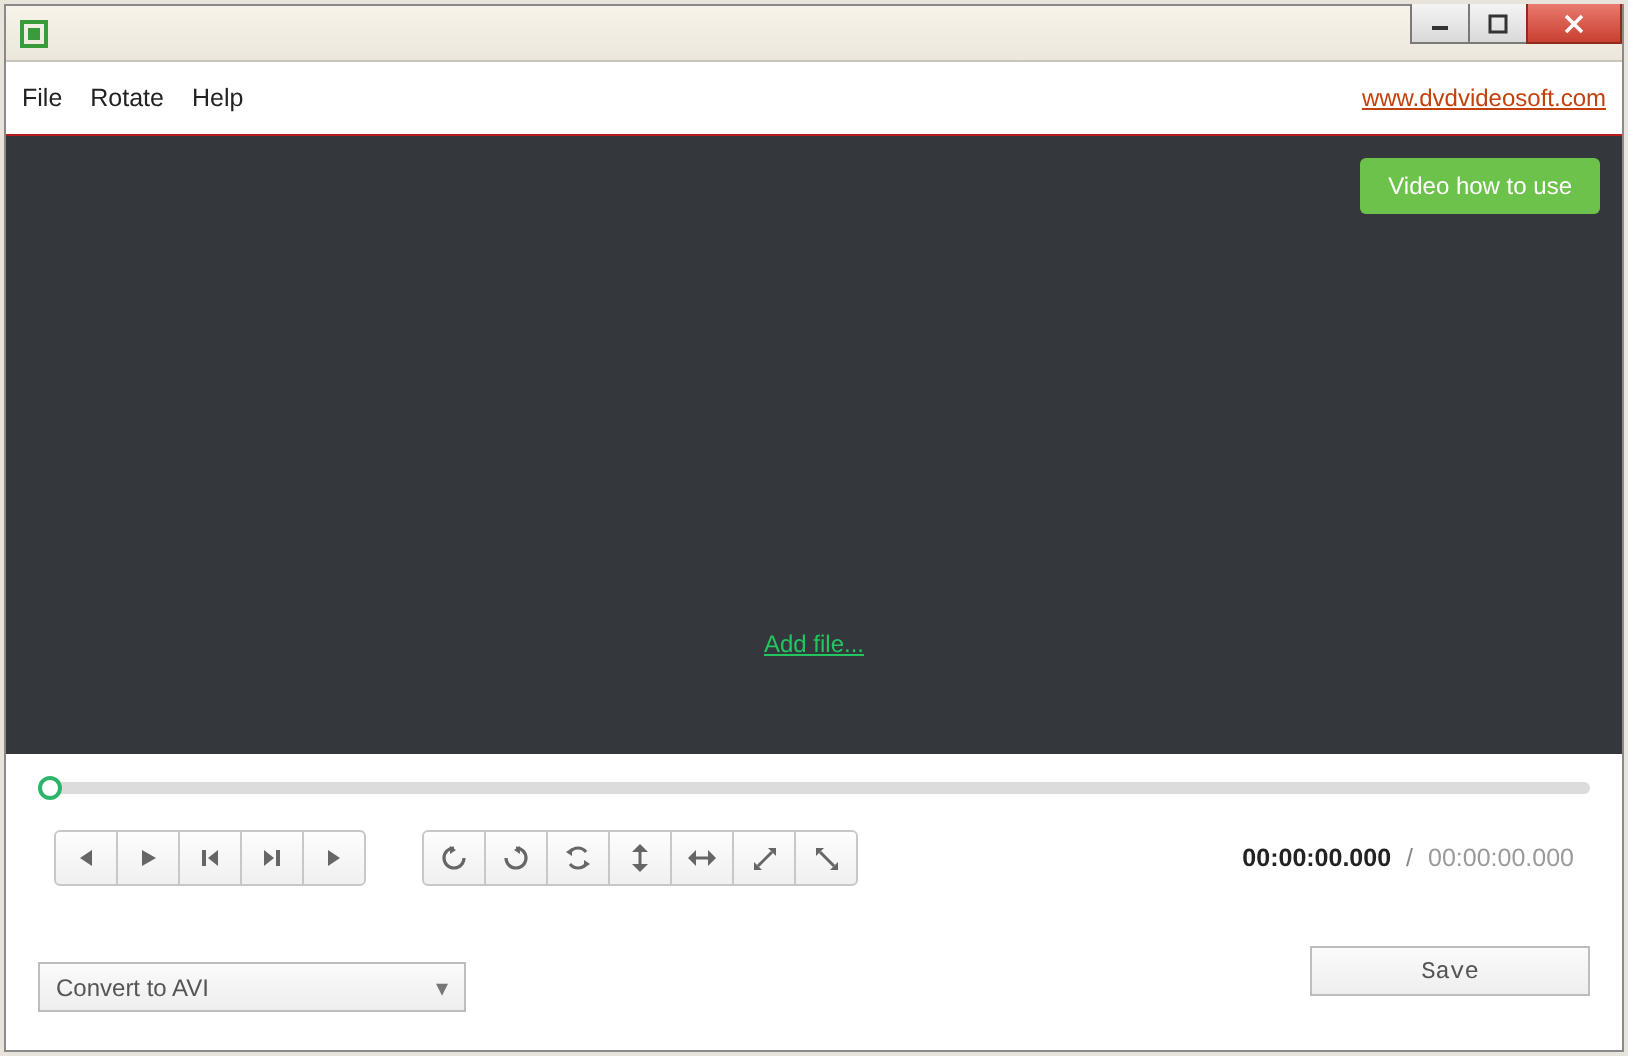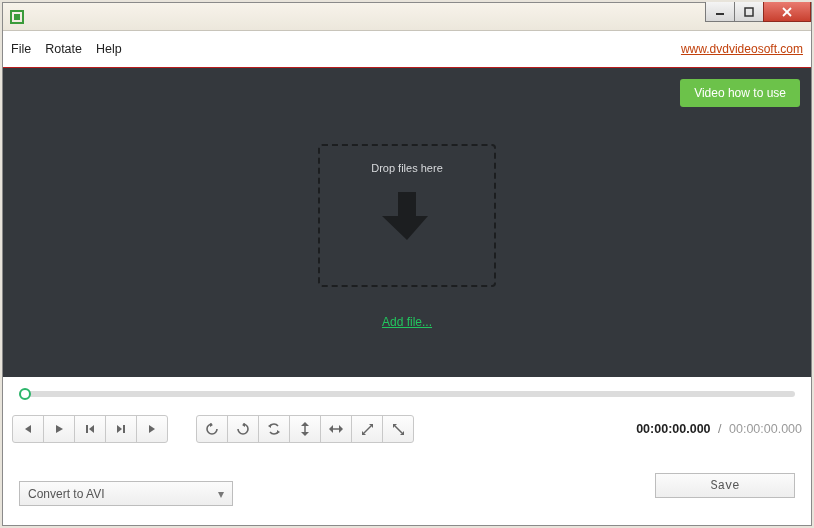--- a/index.html
+++ b/index.html
@@ -16,21 +16,21 @@
 .menubar .link { margin-left: auto; color: #c2410c; text-decoration: underline; cursor: pointer; font-size: 12px; }
 .canvas { background: #34383d; flex: 0 0 309px; position: relative; }
 .learn { position: absolute; top: 11px; right: 11px; background: #6cc24a; color: #fff; font-size: 12px; padding: 7px 14px; border-radius: 3px; cursor: pointer; }
 .dropzone { position: absolute; left: 50%; top: 76px; transform: translateX(-50%); width: 178px; height: 143px; border: 2px dashed #1c1e20; border-radius: 4px; display: flex; flex-direction: column; align-items: center; }
 .dropzone .txt { color: #d8dadd; font-size: 11px; margin-top: 16px; }
 .dropzone .arrow { margin-top: 14px; }
 .addfile { position: absolute; left: 50%; top: 247px; transform: translateX(-50%); color: #22c55e; font-size: 12px; text-decoration: underline; cursor: pointer; }
 .seekbar { padding: 14px 16px 0; }
 .track { height: 6px; background: #dcdcdc; border-radius: 3px; position: relative; }
 .thumb { position: absolute; left: 0; top: -3px; width: 12px; height: 12px; border-radius: 50%; background: #fff; border: 2px solid #2cb56a; }
-.controls { display: flex; align-items: center; padding: 18px 9px 0; gap: 28px; }
+.controls { display: flex; align-items: center; padding: 18px 24px 0; gap: 28px; }
 .btngroup { display: flex; }
 .tbtn { width: 32px; height: 28px; border: 1px solid #c8c8c8; background: linear-gradient(#fdfdfd,#f0f0f0); display: flex; align-items: center; justify-content: center; cursor: pointer; margin-left: -1px; color: #555; }
 .tbtn:first-child { margin-left: 0; border-top-left-radius: 3px; border-bottom-left-radius: 3px; }
 .tbtn:last-child { border-top-right-radius: 3px; border-bottom-right-radius: 3px; }
 .timecode { margin-left: auto; font-size: 12.5px; }
 .timecode .cur { font-weight: bold; color: #222; }
 .timecode .sep { color: #888; margin: 0 4px; }
 .timecode .tot { color: #9a9a9a; }
 .bottom { display: flex; align-items: center; padding: 22px 16px 14px; }
 .combo { width: 214px; height: 25px; border: 1px solid #bdbdbd; background: linear-gradient(#fbfbfb,#eee); display: flex; align-items: center; padding: 0 8px; font-size: 12px; color: #555; cursor: pointer; margin-top: 16px; }
@@ -72,28 +72,20 @@
 
   <div class="menubar">
     <span class="m">File</span>
     <span class="m">Rotate</span>
     <span class="m">Help</span>
     <span class="link">www.dvdvideosoft.com</span>
   </div>
 
   <div class="canvas">
     <div class="learn">Video how to use</div>
-    <div class="dropzone">
-      <div class="txt">Drop files here</div>
-      <div class="arrow">
-        <svg width="50" height="56" viewBox="0 0 50 56">
-            <path d="M16 4 h18 v24 h12 L25 52 0 28 h16 z" fill="#1c1e20"></path>
-          </svg>
-      </div>
-    </div>
     <div class="addfile">Add file...</div>
   </div>
 
   <div class="seekbar">
     <div class="track">
       <div class="thumb"></div>
     </div>
   </div>
 
   <div class="controls">

